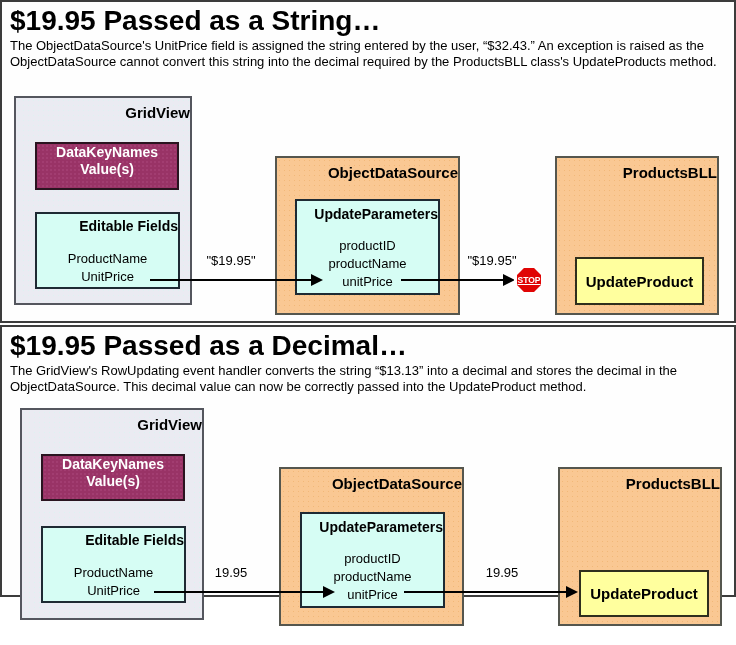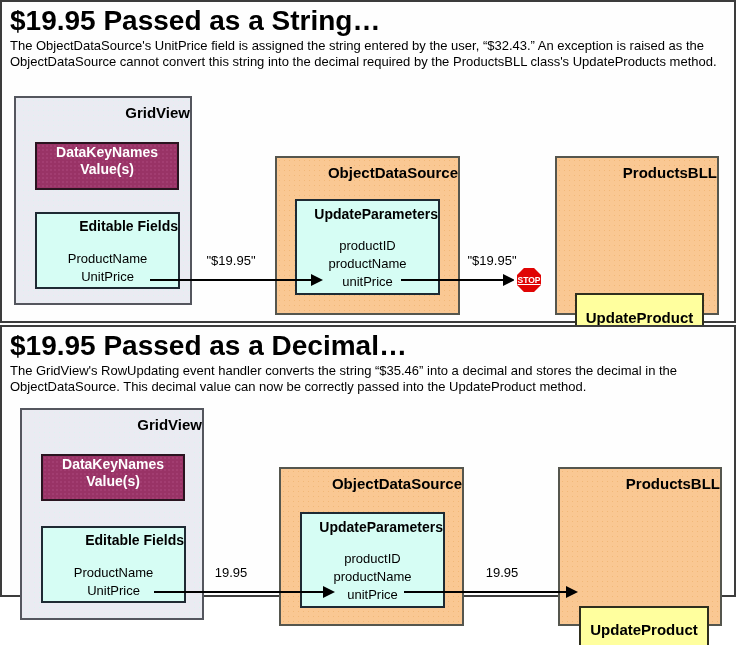--- a/index.html
+++ b/index.html
@@ -35,21 +35,21 @@
     border:2px solid #55564e;
     background-color:#fac893;
     background-image:radial-gradient(#f2b878 22%, rgba(0,0,0,0) 24%);
     background-size:5px 5px;
     padding-left:46px;
   }
   .cyanbox  { border:2px solid #1e2a33; background:#d6fdf4; }
   .magbox   { border:2px solid #2a1420; background-color:#993366;
               background-image:radial-gradient(#a23d71 25%, rgba(0,0,0,0) 27%);
               background-size:4px 4px; }
-  .yellowbox{ border:2px solid #2f2f1e; background:#ffff9e;margin-top:36px; }
+  .yellowbox{ border:2px solid #2f2f1e; background:#ffff9e; }
 
   .boxtitle {
     position:absolute; left:0; top:6px; width:100%;
     text-align:right; font-weight:bold; font-size:15px;
   }
   .magbox .line { text-align:center; color:#fff; font-weight:bold;
                   font-size:14px; line-height:17px; }
   .items { position:absolute; left:0; top:36px; width:100%;
            text-align:center; font-size:13px; line-height:18px; }
   .method-label {
@@ -127,21 +127,21 @@
     <div class="ahead" style="left:501px; top:272px;"></div>
     <div class="alabel" style="left:448px; top:251px;">"$19.95"</div>
 
     <div class="stop-outer" style="left:512px; top:263px;">
       <div class="stop-inner">STOP</div>
     </div>
   </div>
 
   <div class="panel" id="panel-decimal">
     <div class="h-title">$19.95 Passed as a Decimal…</div>
-    <div class="desc">The GridView's RowUpdating event handler converts the string “$35.46” into a decimal and stores the decimal in the ObjectDataSource. This decimal value can now be correctly passed into the UpdateProduct method.</div>
+    <div class="desc">The GridView's RowUpdating event handler converts the string “$13.13” into a decimal and stores the decimal in the ObjectDataSource. This decimal value can now be correctly passed into the UpdateProduct method.</div>
 
     <div class="box gridview" style="left:18px; top:81px; width:184px; height:212px;">
       <div class="boxtitle">GridView</div>
       <div class="box magbox pad" style="left:19px; top:44px; width:144px; height:47px;">
         <div class="line">DataKeyNames</div>
         <div class="line">Value(s)</div>
       </div>
       <div class="box cyanbox" style="left:19px; top:116px; width:145px; height:77px;">
         <div class="boxtitle" style="top:4px; font-size:14px;">Editable Fields</div>
         <div class="items">

